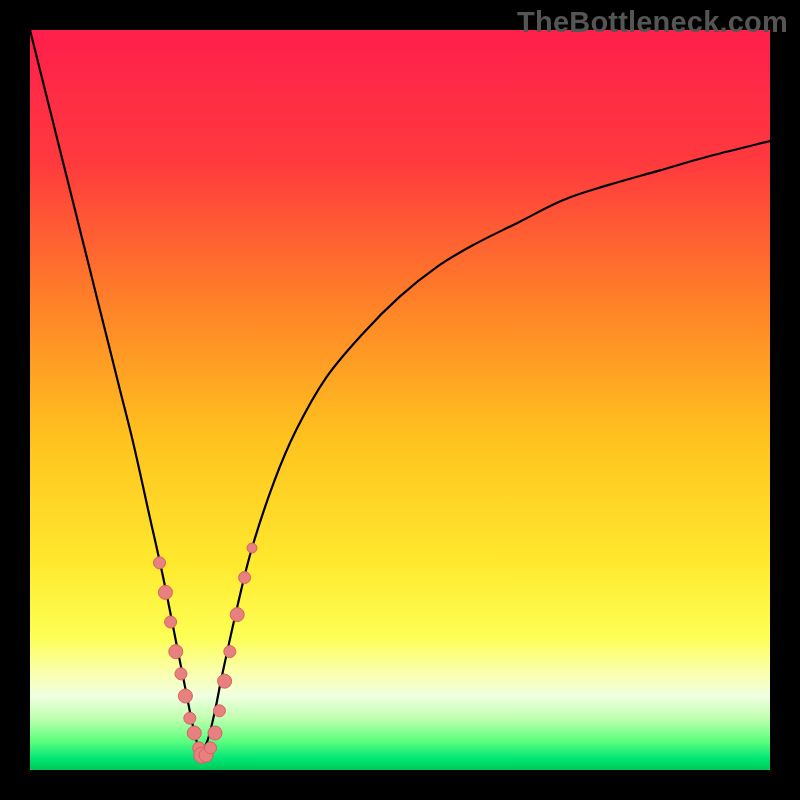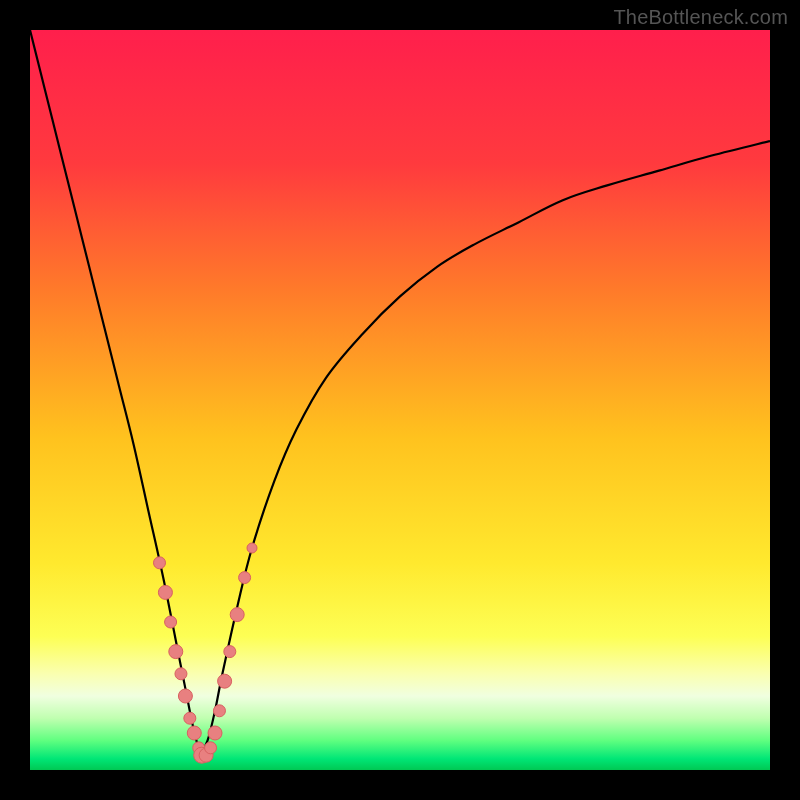--- a/index.html
+++ b/index.html
@@ -27,22 +27,22 @@
   }
   .gradient {
     position: absolute;
     left: 0; top: 0; right: 0; bottom: 0;
   }
   .watermark {
     position: absolute;
     top: 6px;
     right: 12px;
     color: #555;
-    font-size: 20px;
-    font-weight: 400;
+    font-size: 29px;
+    font-weight: 700;
     letter-spacing: 0.2px;
   }
   svg.curve {
     position: absolute;
     left: 0; top: 0;
     width: 740px; height: 740px;
   }
   .dot {
     fill: #e88080;
     stroke: #d86060;

